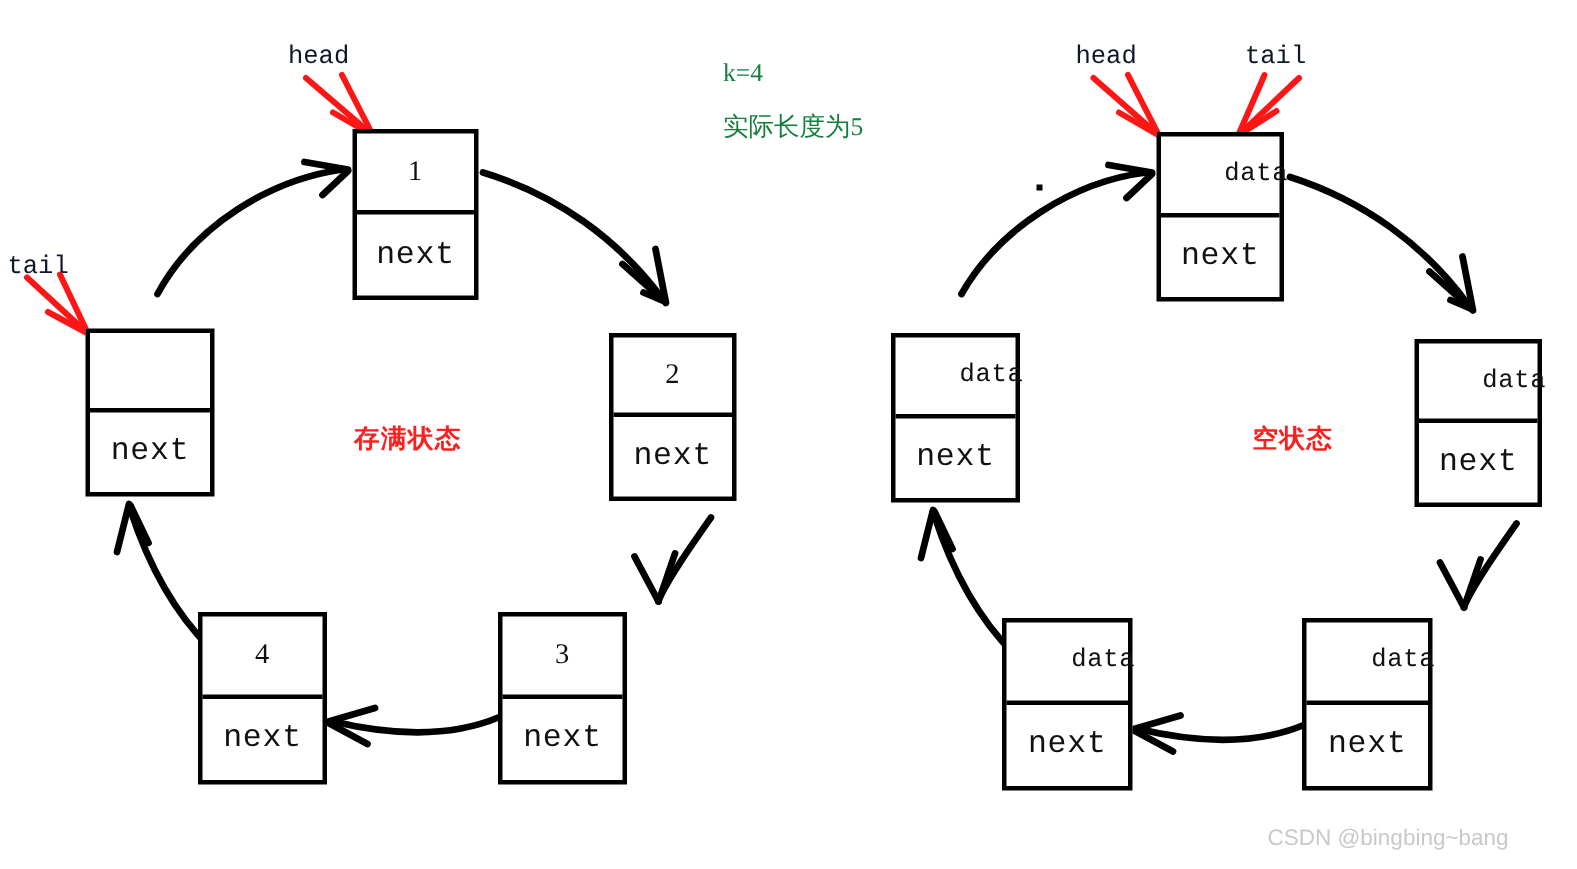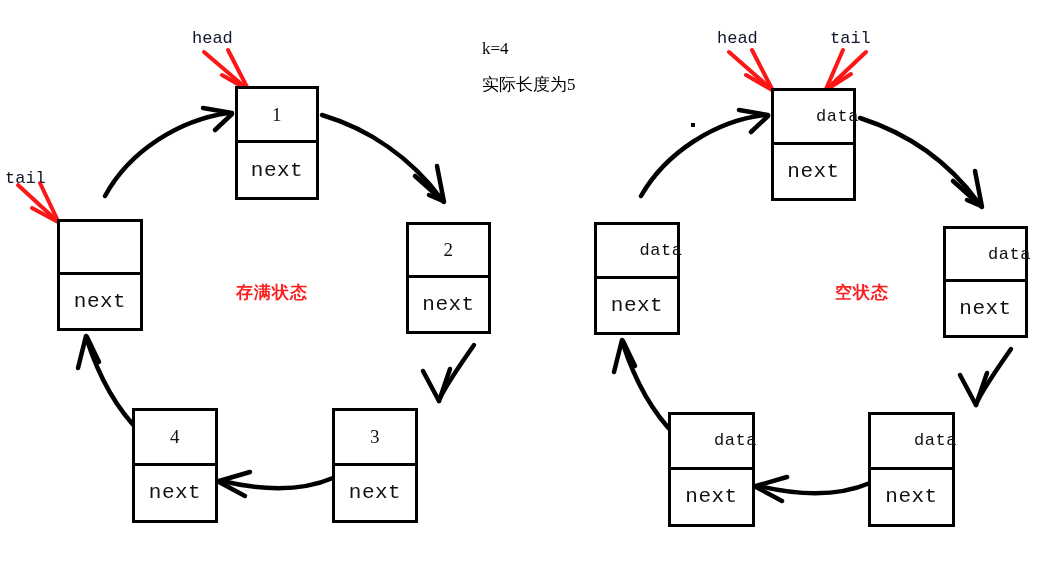--- a/index.html
+++ b/index.html
@@ -57,21 +57,21 @@
     color: #fb2020;
     font-family: "Liberation Sans", "DejaVu Sans", sans-serif;
     font-size: 17px;
     font-weight: bold;
     white-space: nowrap;
     letter-spacing: 1px;
     margin-left: 20px;
   }
   .note {
     position: absolute;
-    color: #000000;
+    color: #15803d;
     font-family: "Liberation Serif", "DejaVu Serif", serif;
     font-size: 17px;
     white-space: nowrap;
     line-height: 25px;
   }
   .watermark {
     position: absolute;
     color: #c9c9c9;
     font-family: "Liberation Sans", "DejaVu Sans", sans-serif;
     font-size: 15px;
@@ -219,14 +219,15 @@
 
   <div class="node" style="left:594px; top:222px; width:86px; height:113px;">
     <div class="cell data-cell mono">data</div>
     <div class="cell">next</div>
   </div>
 
   <div class="ptr-label" style="left:717px; top:29px;">head</div>
   <div class="ptr-label" style="left:830px; top:29px;">tail</div>
   <div class="state-label" style="left:815px; top:281px;text-align:right;">空状态</div>
 
+  <div class="watermark" style="left:845px; top:550px;">CSDN @bingbing~bang</div>
 
 </div>
 
 </body></html>

